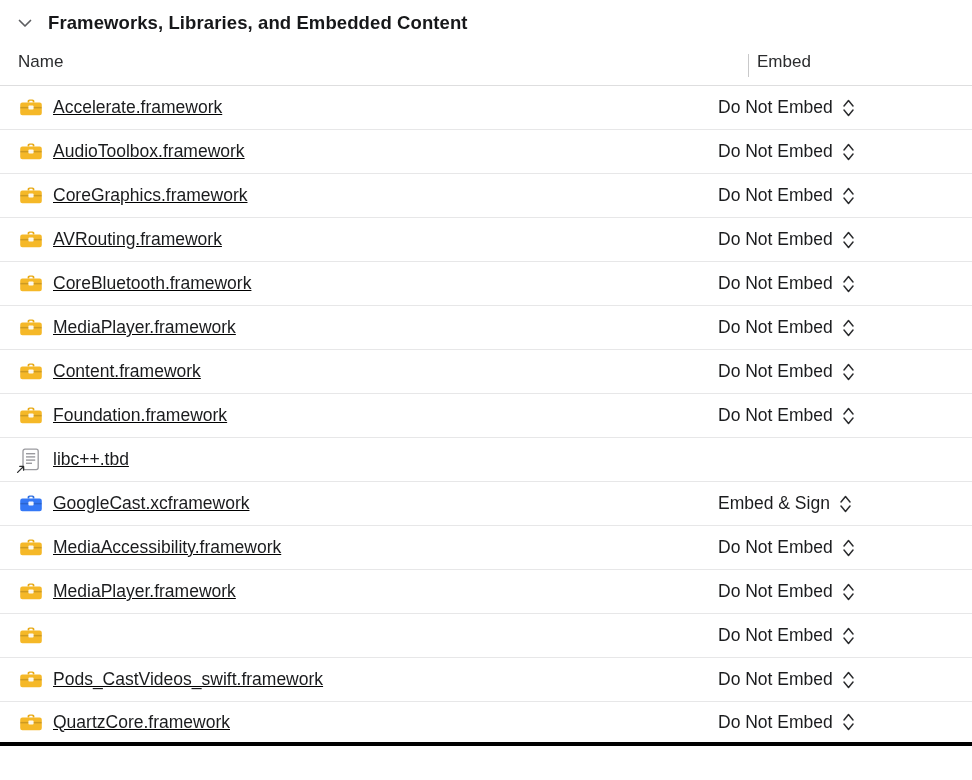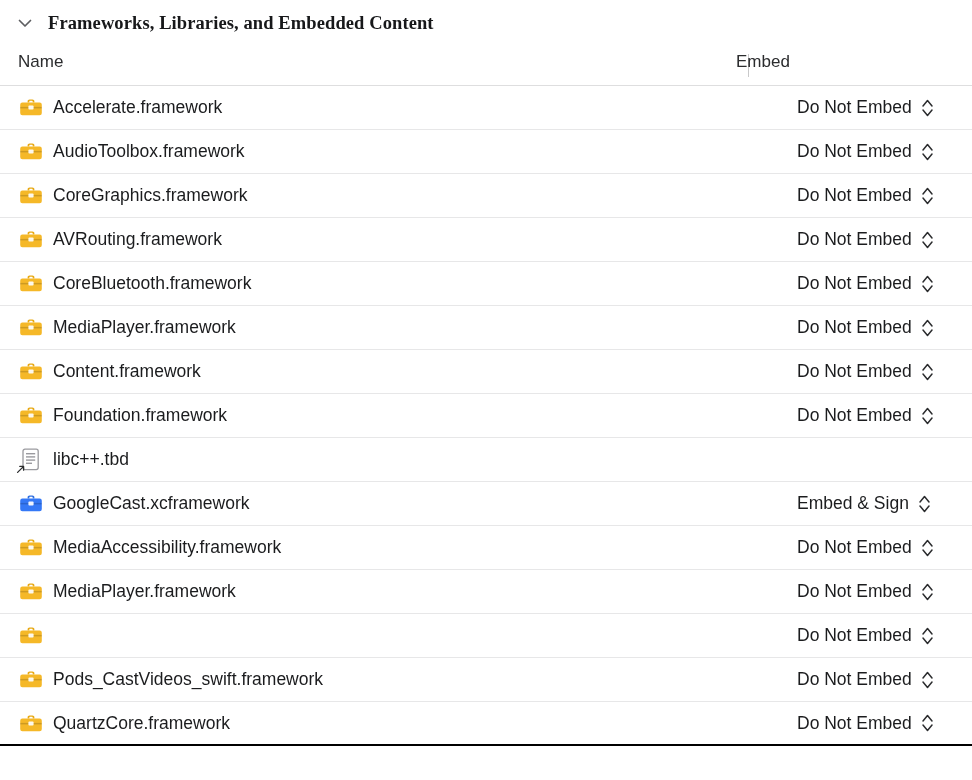--- a/index.html
+++ b/index.html
@@ -35,83 +35,82 @@
     flex: 0 0 auto;
   }
   .disclosure svg { display: block; }
   .section-title {
     font-size: 18.5px;
     font-weight: bold;
     color: #17181a;
     margin-left: 12px;
     letter-spacing: 0.1px;
     white-space: nowrap;
-    font-family: Liberation Serif, serif;
   }
 
   
   .col-head {
     display: flex;
     align-items: center;
     height: 40px;
     padding: 0 0 8px 18px;
     position: relative;
     border-bottom: 1px solid #dededf;
   }
   .col-head .ch-name {
     font-size: 17px;
     color: #2b2c2e;
     flex: 0 0 auto;
   }
   .col-head .ch-embed {
     font-size: 17px;
     color: #2b2c2e;
     position: absolute;
-    left: 736px;
+    left: 757px;
   }
   .col-divider {
     position: absolute;
     left: 748px;
     top: 8px;
     bottom: 8px;
     width: 1px;
     background: #c9c9ca;
   }
 
   
-  .rows { width: 100%; }
+  .rows { width: 100%; text-decoration: underline; }
   .row {
     position: relative;
     display: flex;
     align-items: center;
     height: 44px;
     border-bottom: 1px solid #e7e7e8;
     padding-left: 18px;
   }
-  .row:last-child { border-bottom: 2px solid #000000; }
+  .row:last-child { border-bottom: 4px solid #000000; }
 
   .icon-wrap {
     width: 26px;
     height: 26px;
     flex: 0 0 auto;
     display: flex;
     align-items: center;
     justify-content: center;
     position: relative;
   }
   .file-name {
     font-size: 17.5px;
     color: #1b1c1e;
     margin-left: 9px;
     white-space: nowrap;
   }
 
   .embed-cell {
     position: absolute;
-    left: 797px;
+    left: 718px;
     display: flex;
     align-items: center;
     height: 100%;
     cursor: pointer;
   }
   .embed-label {
     font-size: 17.5px;
     color: #1b1c1e;
     white-space: nowrap;
   }

